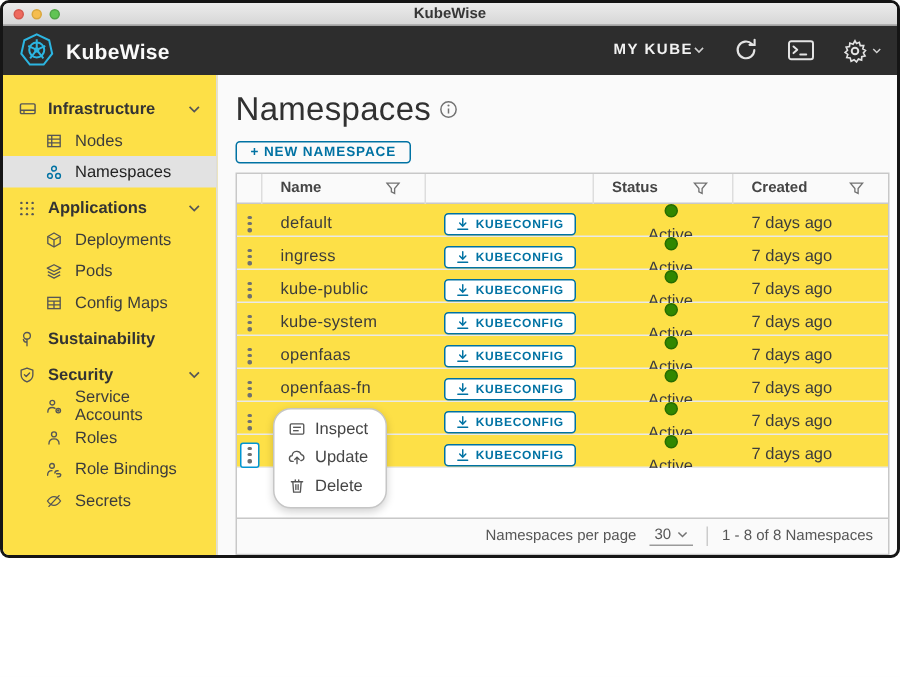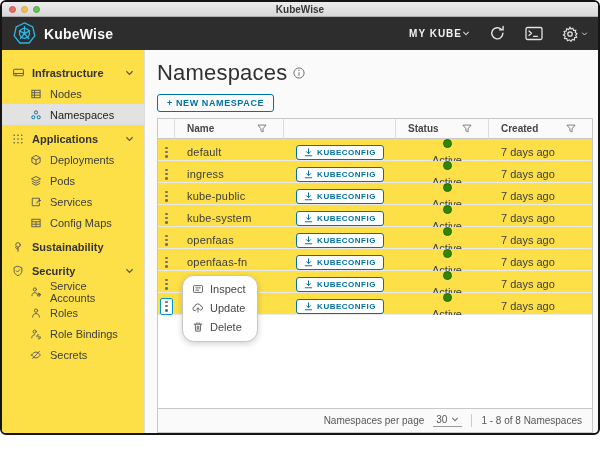--- a/index.html
+++ b/index.html
@@ -1,18 +1,18 @@
 <!DOCTYPE html>
 <html><head>
 <meta charset="utf-8">
 <style>
   * { margin:0; padding:0; box-sizing:border-box; }
   html,body { width:600px; height:451px; background:#fff; font-family:"Liberation Sans", sans-serif; }
   .window {
-    width:600px; height:435px; border:2px solid #151515; border-radius:6px;
+    width:600px; height:372px; border:2px solid #151515; border-radius:6px;
     overflow:hidden; display:flex; flex-direction:column; background:#fafafa;
   }
   
   .titlebar {
     height:15px; flex:0 0 15px; background:linear-gradient(#ececec,#d7d7d7);
     border-bottom:1px solid #b0b0b0; position:relative;
     display:flex; align-items:center;
   }
   .lights { display:flex; gap:5px; margin-left:7px; }
   .light { width:7px; height:7px; border-radius:50%; }
@@ -252,29 +252,20 @@
             <svg width="12" height="12" viewBox="0 0 16 16" fill="none" stroke="#565656" stroke-width="1.2" stroke-linejoin="round">
                 <path d="M8 2 L14 5 L8 8 L2 5 Z"></path>
                 <path d="M2.5 8.2 L8 11 L13.5 8.2"></path>
                 <path d="M2.5 11 L8 13.8 L13.5 11"></path>
               </svg>
           </span>
           <span class="lbl">Pods</span>
         </div>
         <div class="srow ssub">
           <span class="sic">
-            <svg width="12" height="12" viewBox="0 0 16 16" fill="none" stroke="#565656" stroke-width="1.2" stroke-linecap="round" stroke-linejoin="round">
-                <path d="M12.5 6.5 V3 H3 v10 h9.5 v-3.5"></path>
-                <path d="M7 9.5 c0-2.5 2-3.5 4.5-3.5 M11.5 6 l-1.8-1.8 M11.5 6 l-1.8 1.8" transform="translate(2.2,0)"></path>
-              </svg>
-          </span>
-          <span class="lbl">Services</span>
-        </div>
-        <div class="srow ssub">
-          <span class="sic">
             <svg width="12" height="12" viewBox="0 0 16 16" fill="none" stroke="#565656" stroke-width="1.2">
                 <rect x="2.5" y="3" width="11" height="10"></rect>
                 <path d="M2.5 6.3 h11 M2.5 9.6 h11 M8 6.3 v6.7"></path>
               </svg>
           </span>
           <span class="lbl">Config Maps</span>
         </div>
       </div>
 
       <div class="sgroup">

